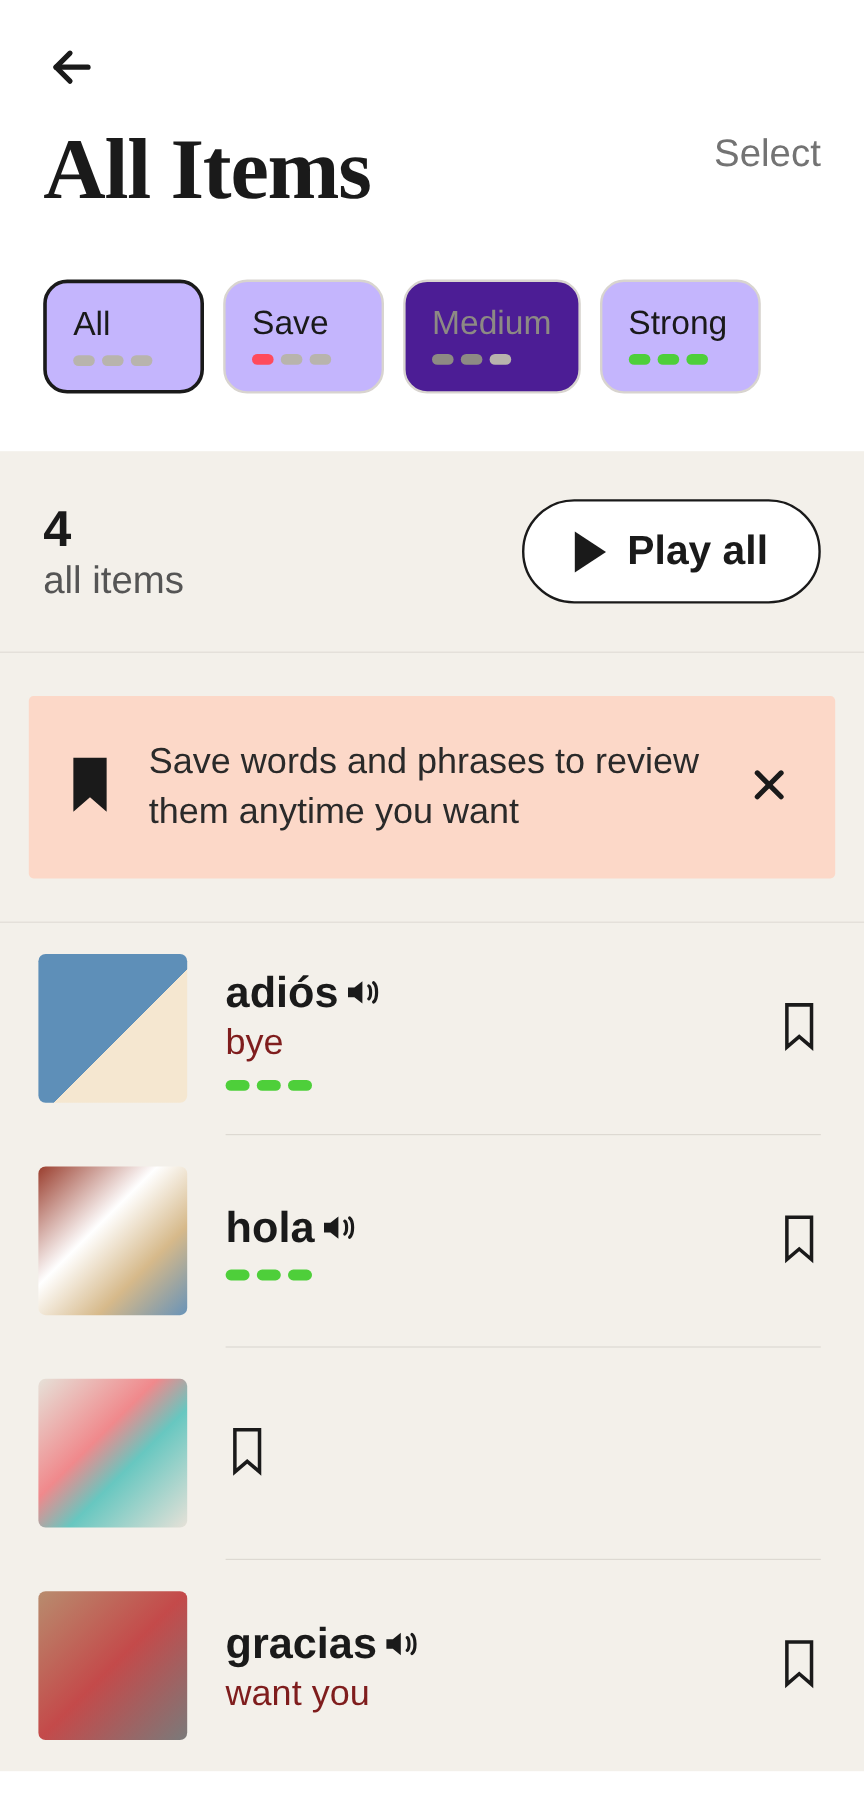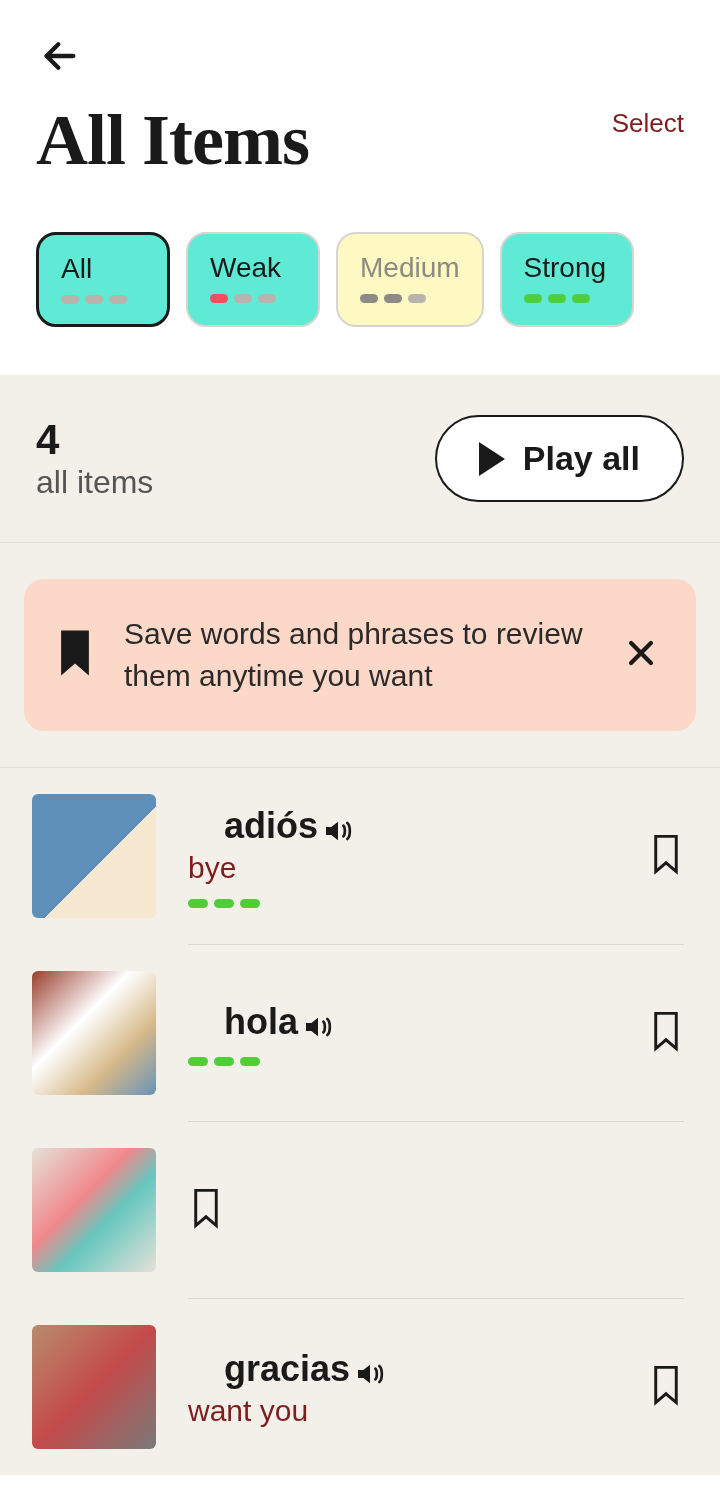--- a/index.html
+++ b/index.html
@@ -30,45 +30,45 @@
     margin-top: 24px;
   }
   .page-title {
     font-family: Georgia, "Times New Roman", serif;
     font-size: 72px;
     font-weight: 600;
     letter-spacing: -1px;
     line-height: 1;
   }
   .select-btn {
-    font-size: 26px;
-    color: #7f1d1d;
+    font-size: 32px;
+    color: #737373;
     margin-top: 4px;
     cursor: pointer;
   }
   .filters {
     display: flex;
     gap: 16px;
     padding: 56px 36px 48px 36px;
     background: #fff;
   }
   .filter {
     flex: 0 0 auto;
     min-width: 134px;
     padding: 18px 22px 20px 22px;
     border: 2px solid #d8d4cf;
     border-radius: 20px;
     cursor: pointer;
-    background: #5eead4;
+    background: #c4b5fd;
   }
   .filter.active {
     border: 3px solid #1a1a1a;
   }
   .filter.medium {
-    background: #fef9c3;
+    background: #4c1d95;
     color: #8d8a84;
   }
   .filter-label {
     font-size: 28px;
     font-weight: 500;
     margin-bottom: 10px;
   }
   .dots {
     display: flex;
     gap: 6px;
@@ -116,21 +116,21 @@
   }
   .play-icon {
     width: 0; height: 0;
     border-left: 26px solid #1a1a1a;
     border-top: 17px solid transparent;
     border-bottom: 17px solid transparent;
   }
   .tip-banner {
     margin: 36px 24px;
     background: #fcd8c8;
-    border-radius: 20px;
+    border-radius: 4px;
     padding: 34px 30px;
     display: flex;
     align-items: center;
     gap: 28px;
   }
   .tip-icon-wrap {
     flex: 0 0 auto;
   }
   .tip-text {
     flex: 1;
@@ -165,23 +165,22 @@
     overflow: hidden;
   }
   .item-body {
     flex: 1;
     padding-top: 4px;
     padding-bottom: 2px;
     border-bottom: 1px solid transparent;
   }
   .word-line {
     display: flex;
-    align-items: flex-end;
+    align-items: center;
     gap: 4px;
-    margin-left: 36px;
   }
   .word {
     font-size: 36px;
     font-weight: 700;
   }
   .speaker {
     cursor: pointer;
     display: inline-flex;
   }
   .translation {
@@ -234,21 +233,21 @@
 <div class="filters">
   <div class="filter active">
     <div class="filter-label">All</div>
     <div class="dots">
       <span class="dot gray"></span>
         <span class="dot gray"></span>
         <span class="dot gray"></span>
     </div>
   </div>
   <div class="filter">
-    <div class="filter-label">Weak</div>
+    <div class="filter-label">Save</div>
     <div class="dots">
       <span class="dot red"></span>
         <span class="dot gray"></span>
         <span class="dot gray"></span>
     </div>
   </div>
   <div class="filter medium">
     <div class="filter-label">Medium</div>
     <div class="dots">
       <span class="dot gray2"></span>

